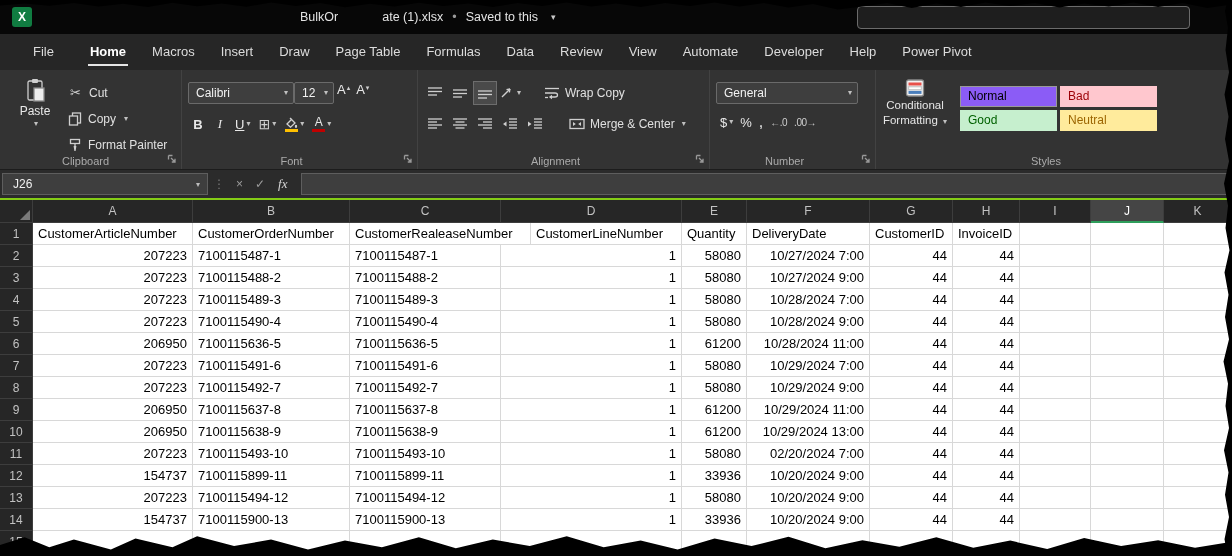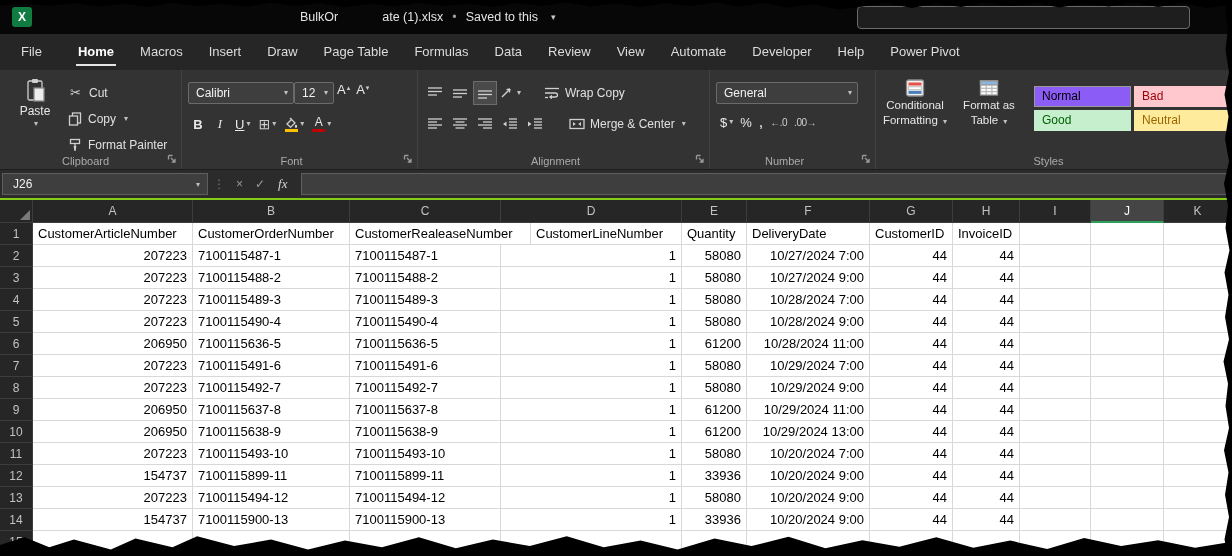--- a/index.html
+++ b/index.html
@@ -10,21 +10,21 @@
   
   .titlebar{position:absolute;top:0;left:0;right:0;height:34px;background:var(--titlebar-bg,#070707);display:flex;align-items:center;color:#d6d6d6}
   .excel-logo{width:20px;height:20px;margin-left:12px;background:var(--excel-green,#107c41);border-radius:3px;display:flex;align-items:center;justify-content:center;color:#fff;font-weight:bold;font-size:12px}
   .title-center{position:absolute;left:300px;top:0;height:34px;display:flex;align-items:center;font-size:12.5px;color:#e3e3e3;gap:9px}
   .t-gap{width:26px}
   .t-dot{color:#9a9a9a}
   .t-chev{font-size:9px;color:#c9c9c9;margin-left:4px}
   .searchbox{position:absolute;right:42px;top:6px;width:333px;height:23px;border:1px solid #6b6b6b;border-radius:4px;background:#1e1e1e}
 
   
-  .menubar{position:absolute;top:34px;left:0;right:0;height:36px;background:var(--menubar-bg,#262626);display:flex;align-items:center;padding-left:8px;color:#dcdcdc;font-size:13px}
+  .menubar{position:absolute;top:34px;left:0;right:0;height:36px;background:var(--menubar-bg,#262626);display:flex;align-items:center;padding-left:20px;color:#dcdcdc;font-size:13px}
   .tab{padding:0 13px;height:36px;line-height:36px;position:relative;white-space:nowrap}
   .tab:first-child{margin-right:10px}
   .tab.active{color:#fff;font-weight:700}
   .tab.active::after{content:"";position:absolute;left:11px;right:11px;bottom:4px;height:2px;background:#e4e4e4}
 
   
   .ribbon{position:absolute;top:70px;left:0;right:0;height:100px;background:var(--ribbon-bg,#333);display:flex;padding-left:6px;border-bottom:1px solid #1c1c1c}
   .rgroup{position:relative;height:100%;border-right:1px solid #424242;padding:5px 6px 16px 6px;flex:none}
   .glabel{position:absolute;bottom:2px;left:0;right:16px;text-align:center;font-size:11px;color:#ababab}
   .launcher{position:absolute;right:4px;bottom:5px;width:10px;height:10px}
@@ -388,32 +388,20 @@
         <div class="bigbtn">
           <svg class="svgic" width="20" height="20" viewBox="0 0 20 20">
             <rect x="1.5" y="2" width="17" height="16" rx="2" style="fill:#f2f2f2;stroke:#8a8a8a"></rect>
             <rect x="3.5" y="4.5" width="13" height="3" style="fill:#e8504a;stroke:none"></rect>
             <rect x="3.5" y="8.7" width="13" height="3" style="fill:#ffffff;stroke:#c9c9c9"></rect>
             <rect x="3.5" y="12.9" width="13" height="3" style="fill:#4a7ebb;stroke:none"></rect>
           </svg>
           <span>Conditional</span>
           <span><span>Formatting</span> <span class="chev">▾</span></span>
         </div>
-        <div class="bigbtn">
-          <svg class="svgic" width="20" height="20" viewBox="0 0 20 20">
-            <rect x="1.5" y="3" width="17" height="14" style="fill:#ffffff;stroke:#9a9a9a"></rect>
-            <rect x="1.5" y="3" width="17" height="4" style="fill:#8ab6e0;stroke:#9a9a9a"></rect>
-            <line x1="7.2" y1="7" x2="7.2" y2="17" style="stroke:#b9b9b9"></line>
-            <line x1="12.9" y1="7" x2="12.9" y2="17" style="stroke:#b9b9b9"></line>
-            <line x1="1.5" y1="10.3" x2="18.5" y2="10.3" style="stroke:#b9b9b9"></line>
-            <line x1="1.5" y1="13.6" x2="18.5" y2="13.6" style="stroke:#b9b9b9"></line>
-          </svg>
-          <span>Format as</span>
-          <span><span>Table</span> <span class="chev">▾</span></span>
-        </div>
         <div class="gallery" id="style-gallery">
             <div class="stylebox st-normal">Normal</div>
             <div class="stylebox st-bad">Bad</div>
             <div class="stylebox st-good">Good</div>
             <div class="stylebox st-neutral">Neutral</div>
           </div>
       </div>
       <div class="glabel">Styles</div>
     </div>
   </div>
@@ -587,21 +575,21 @@
         <div class="gc a-r" style="width:73px"></div>
         <div class="gc a-r" style="width:68px"></div>
       </div>
       <div class="grow">
         <div class="gh rh">11</div>
         <div class="gc a-r" style="width:160px">207223</div>
         <div class="gc a-l" style="width:157px">7100115493-10</div>
         <div class="gc a-l" style="width:151px">7100115493-10</div>
         <div class="gc a-r" style="width:181px">1</div>
         <div class="gc a-r" style="width:65px">58080</div>
-        <div class="gc a-r" style="width:123px">10/20/2024 7:00</div>
+        <div class="gc a-r" style="width:123px">02/20/2024 7:00</div>
         <div class="gc a-r" style="width:83px">44</div>
         <div class="gc a-r" style="width:67px">44</div>
         <div class="gc a-r" style="width:71px"></div>
         <div class="gc a-r" style="width:73px"></div>
         <div class="gc a-r" style="width:68px"></div>
       </div>
       <div class="grow">
         <div class="gh rh">12</div>
         <div class="gc a-r" style="width:160px">154737</div>
         <div class="gc a-l" style="width:157px">7100115899-11</div>

